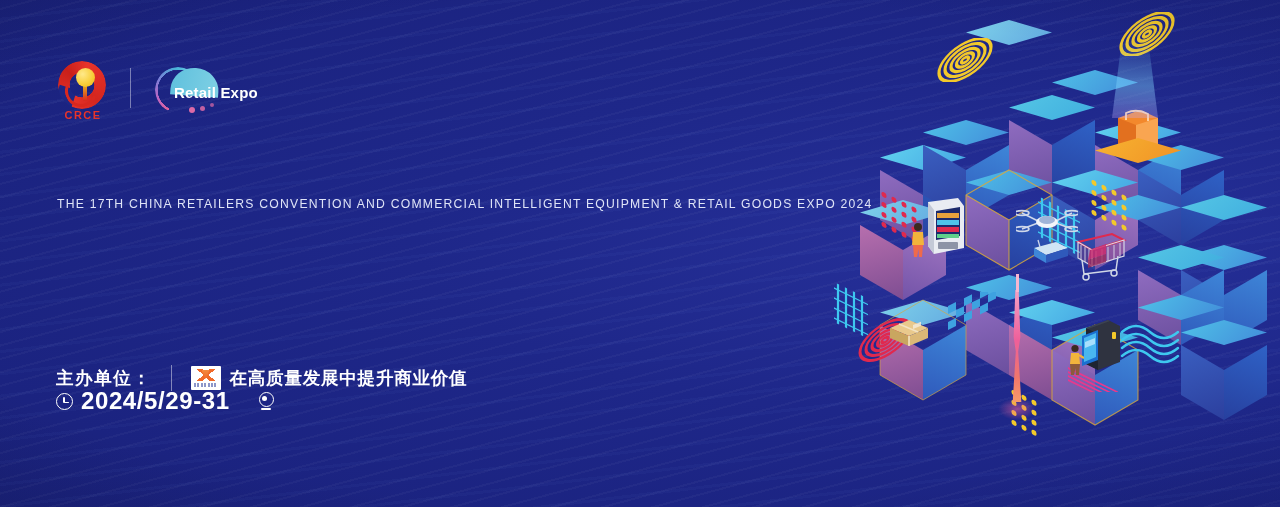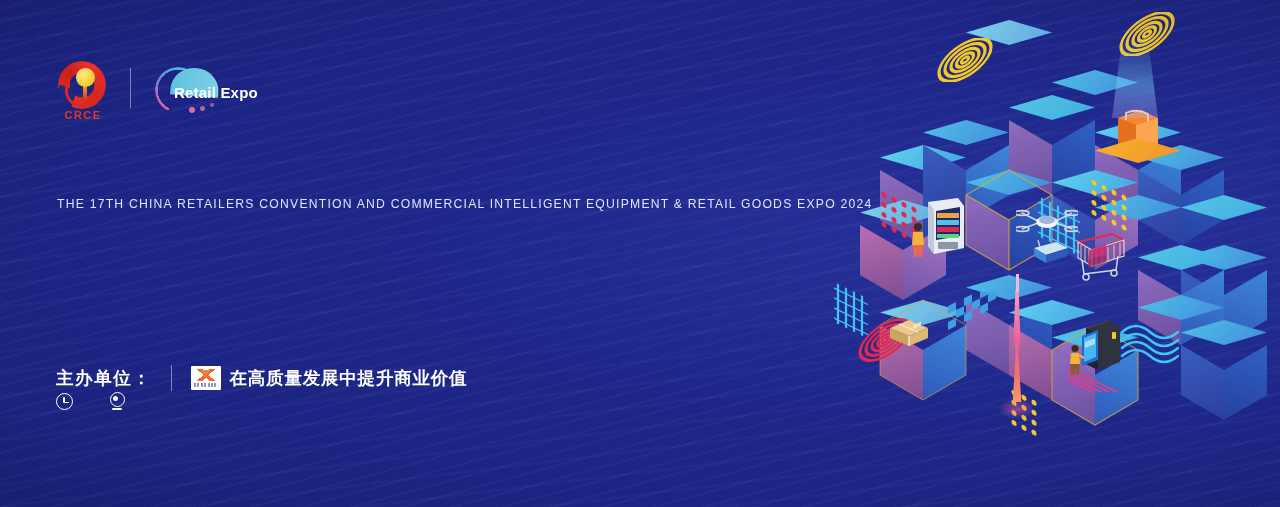--- a/index.html
+++ b/index.html
@@ -686,20 +686,21 @@
             <span class="wv2"></span>
             <span class="bar"></span>
         </span>
         <span class="org-name">在高质量发展中提升商业价值</span>
       </span>
     </div>
 
     <div class="meta">
       <span class="meta-group">
         <span class="ico clock-ico"></span>
+        <span class="date-text">2024/5/29-31</span>
       </span>
       <span class="meta-gap"></span>
       <span class="meta-group">
         <span class="ico pin-ico">
             <span class="pin-stem"></span>
           </span>
       </span>
     </div>
 
   </div>

